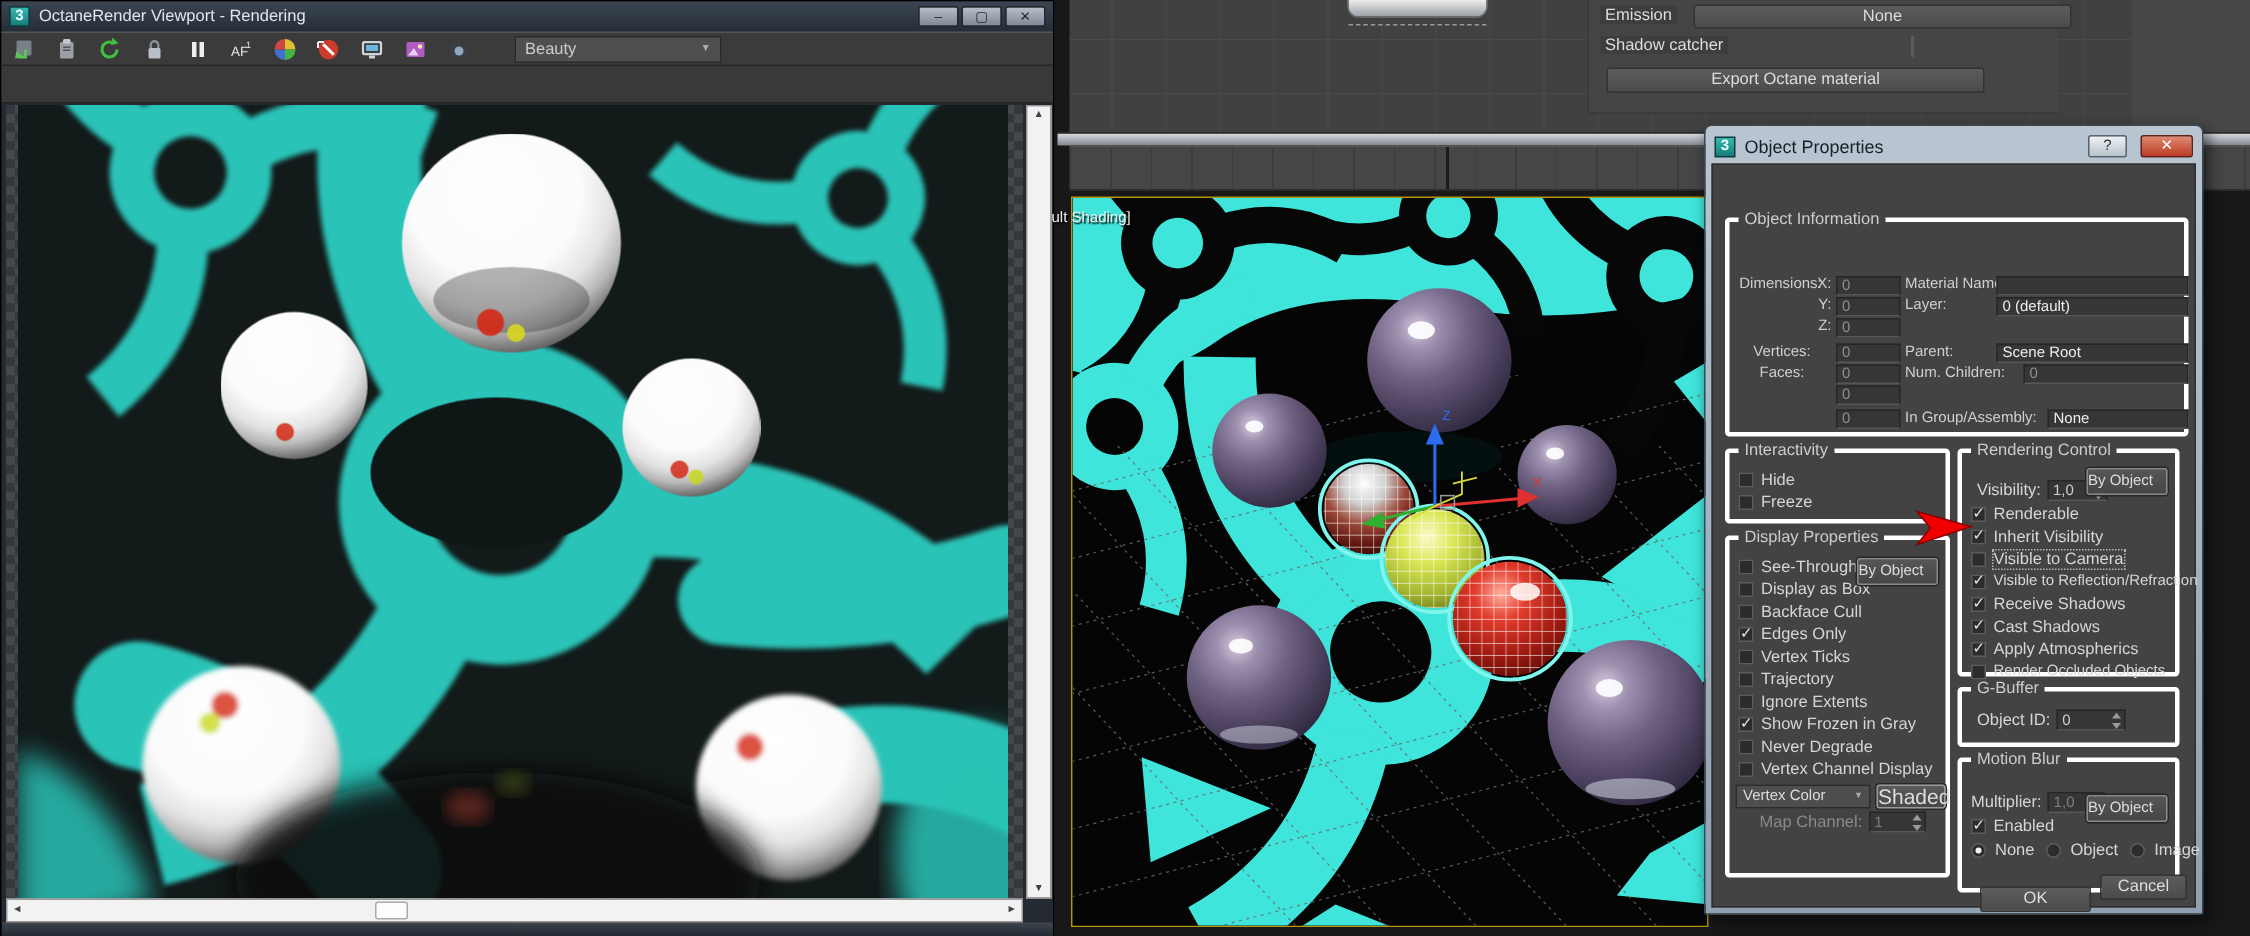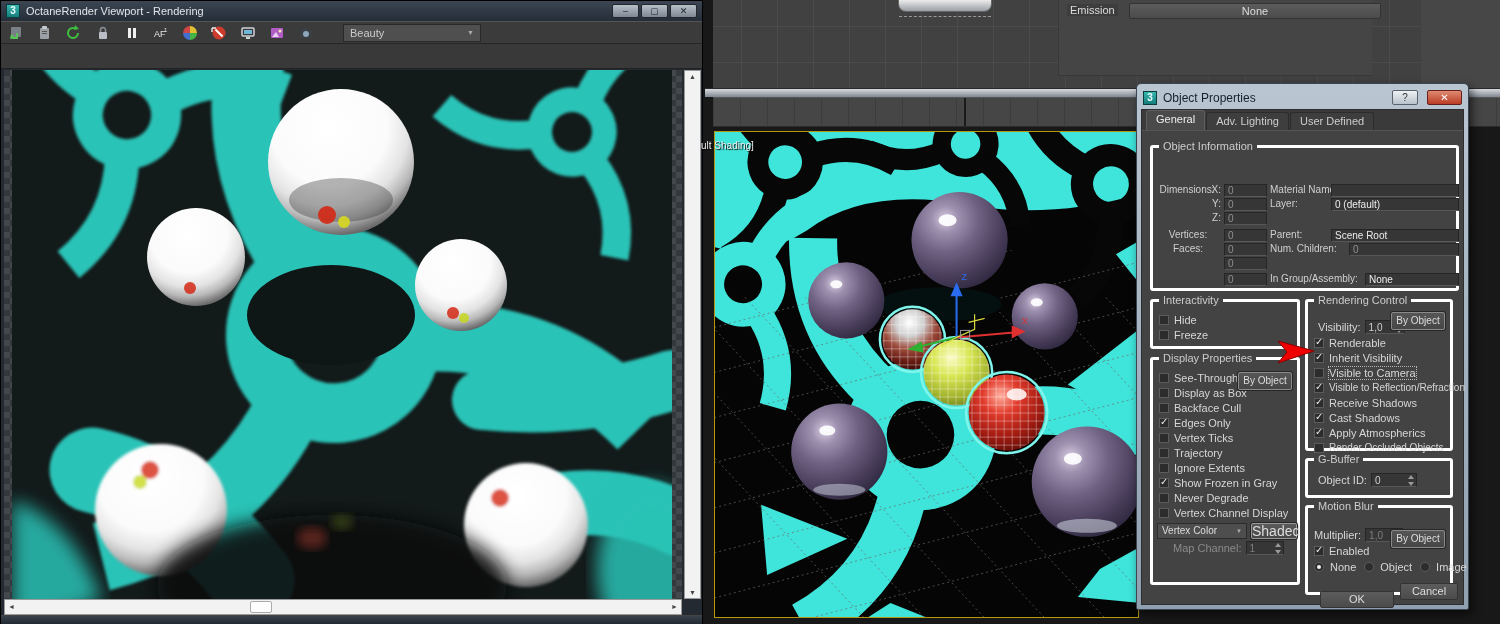--- a/index.html
+++ b/index.html
@@ -120,21 +120,21 @@
 
   .cbrow { display:flex; align-items:center; height:15px; padding-left:6px; }
   .cb { width:10px; height:10px; background:#2c2c2c; border:1px solid #5c5c5c; margin-right:5px;
         position:relative; flex:none; }
   .cb.on::after { content:"✓"; position:absolute; left:0; top:-3px; font-size:10px; color:#e9e9e9; }
   .cbl { white-space:nowrap; }
   .focusbox { outline:1px dotted #b5b5b5; outline-offset:0px; }
   .pad-top { padding-top:10px; }
 
   .byobj { position:absolute; right:5px; width:54px; height:18px; background:linear-gradient(#565656,#464646);
-           border:1px solid #8a8a8a; box-shadow:0 0 0 1px #262626; border-radius:2px; text-align:center;
+           border:1px solid #8a8a8a; box-shadow:0 0 0 1px #262626; border-radius:2px; text-align:left;
            font-size:10px; line-height:16px; color:#ddd; }
   .combo { width:92px; height:16px; background:#4e4e4e; border:1px solid #2c2c2c; display:flex;
            align-items:center; padding:0 4px; font-size:10px; color:#ddd; }
   .combo .arr { margin-left:auto; font-size:6px; color:#aaa; }
   .smallbtn { width:46px; height:16px; background:linear-gradient(#5a5a5a,#474747); border:1px solid #999;
               box-shadow:0 0 0 1px #262626; border-radius:2px; text-align:center; font-size:14px;
               line-height:14px; color:#ddd; }
   .numfield { background:#363636; border:1px solid #262626; border-bottom-color:#575757; height:14px;
               font-size:10px; color:#cfcfcf; padding:0 10px 0 3px; position:relative; width:44px; line-height:13px; }
   .numfield.dim { color:#7f7f7f; }
@@ -161,20 +161,25 @@
 <div class="max-top"></div>
 <div class="max-top-plain"></div>
 <div class="round-btn"></div>
 <div class="dash-line"></div>
 
 <div class="oct-panel">
   <div class="oct-row" style="top:2px">
     <span class="oct-label">Emission</span>
     <div class="btn3 none-btn">None</div>
   </div>
+  <div class="oct-row" style="top:22px">
+    <span class="oct-label">Shadow catcher</span>
+    <span class="cb sc-check"></span>
+  </div>
+  <div class="btn3 export-btn">Export Octane material</div>
 </div>
 
 <div class="silver-bar"></div>
 <div class="timeline">
   <div class="tmark"></div>
 </div>
 
 <div class="viewport">
   <svg class="render-svg" style="left:0;width:425px;height:487px" viewBox="0 0 424 486" preserveAspectRatio="none">
     <defs>
@@ -444,25 +449,20 @@
 </div>
 
 <div class="dlg">
   <div class="dlg-title">
     <span class="app-ico">3</span>
     <span class="t">Object Properties</span>
     <span class="dlg-hbtn">?</span>
     <span class="dlg-xbtn">✕</span>
   </div>
   <div class="dlg-body">
-    <div class="tabs">
-      <div class="tab active">General</div>
-      <div class="tab">Adv. Lighting</div>
-      <div class="tab">User Defined</div>
-    </div>
     <div class="dlg-content">
 
       <div class="grp objinfo">
         <span class="gtitle">Object Information</span>
         <div class="oir" style="top:36px">
           <span class="l1">Dimensions:</span>
           <span class="ax">X:</span>
           <div class="field f-xyz">0</div>
           <span class="l2">Material Name:</span>
           <div class="field f-wide"></div>

